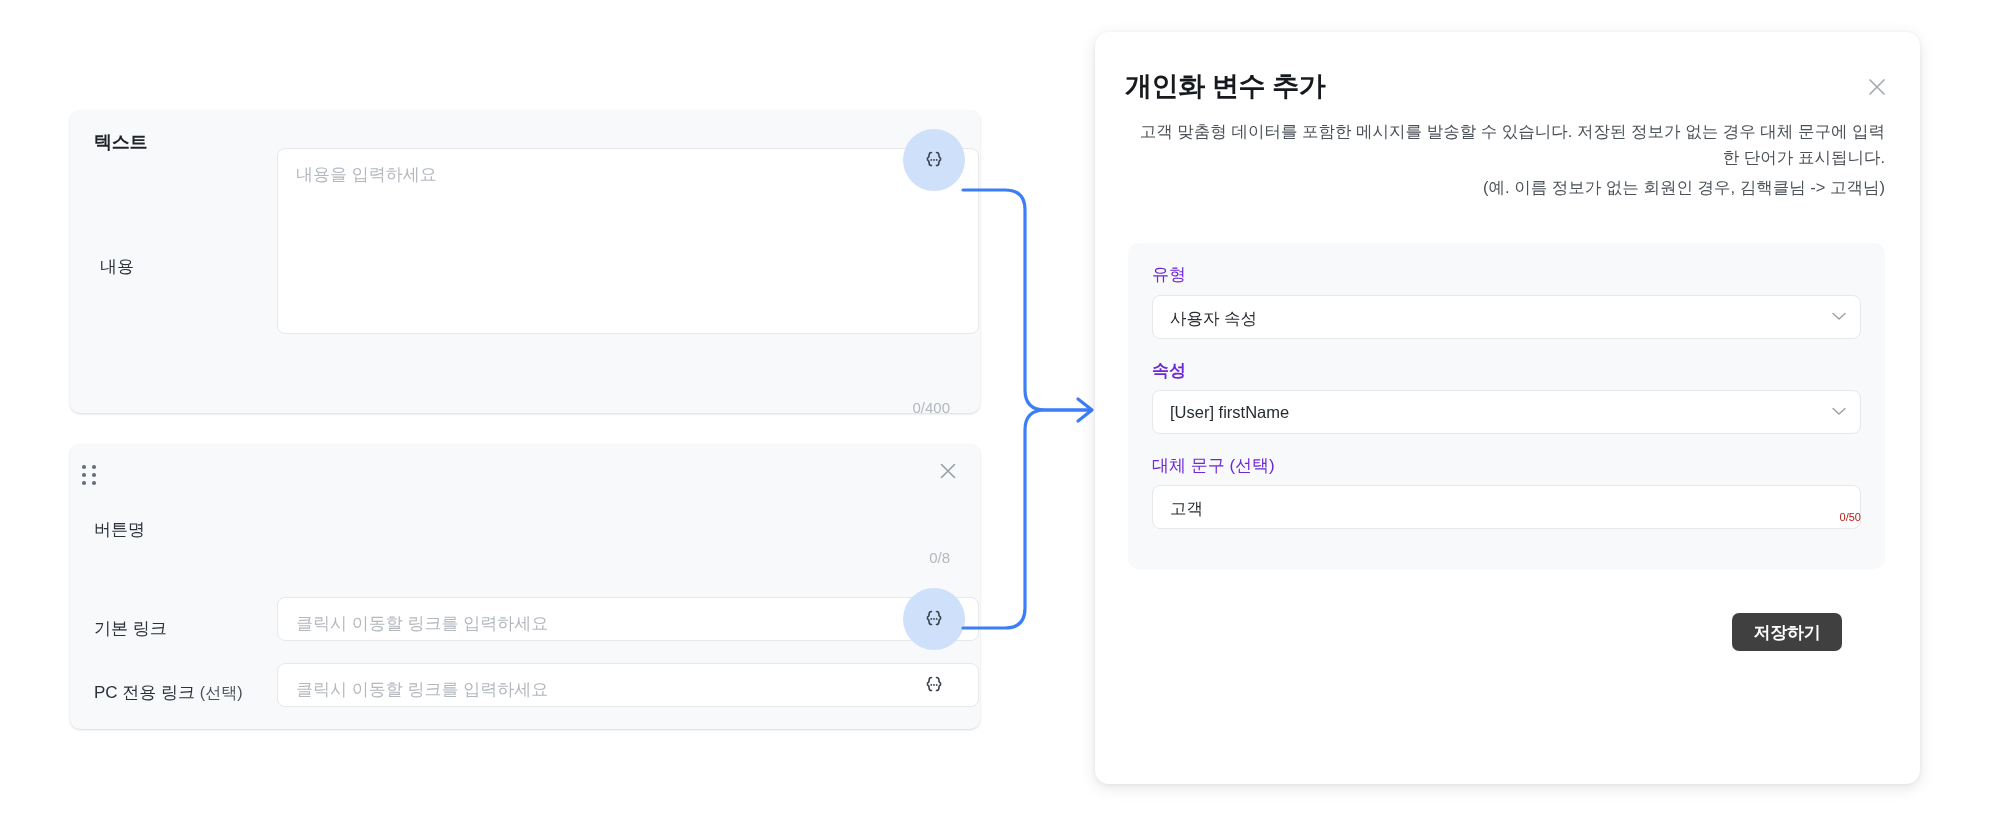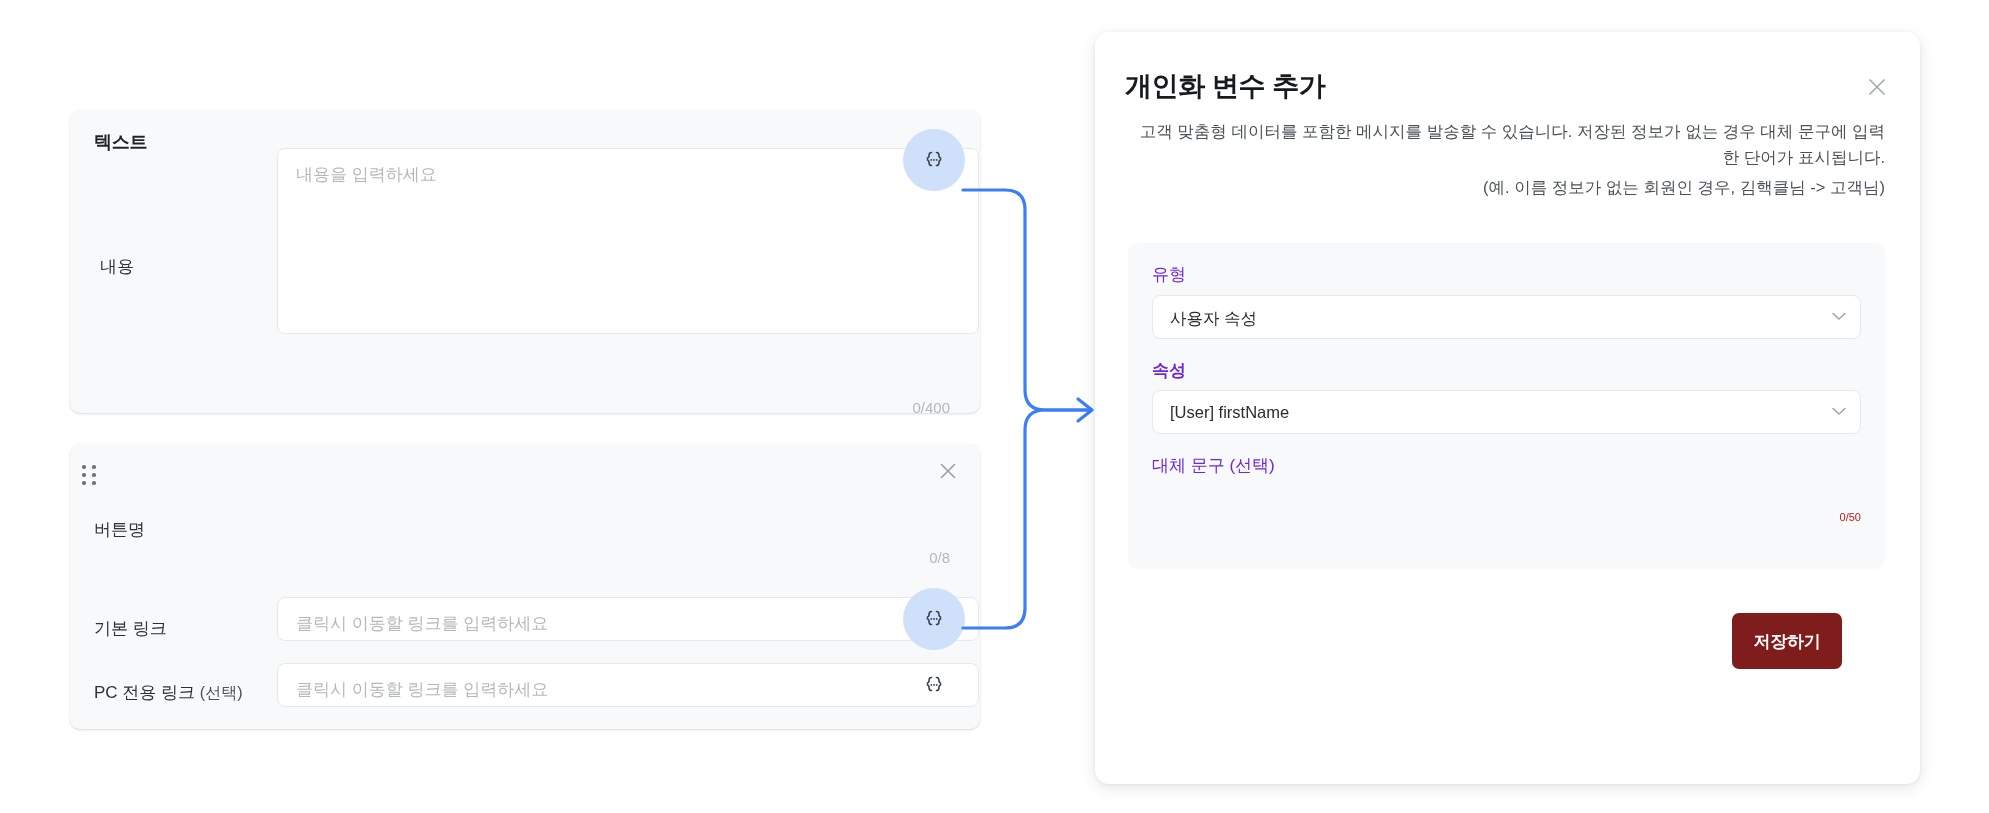--- a/index.html
+++ b/index.html
@@ -124,22 +124,22 @@
     position: absolute; left: 17px; top: 12px;
     font-size: 16.5px; color: #272c32; white-space: nowrap;
   }
   .chev {
     position: absolute; right: 14px; top: 16px; width: 14px; height: 9px;
   }
   #alt-counter { position: absolute; right: 24px; top: 268px; width: 120px; text-align: right; font-size: 11px; color: #b91c1c; }
 
   #save-button {
     position: absolute; left: 637px; top: 581px;
-    width: 110px; height: 56px;
-    background: #7f1d1d; color: #ffffff;
+    width: 110px; height: 38px;
+    background: #404040; color: #ffffff;
     border: none; border-radius: 7px;
     font-family: "Liberation Sans", sans-serif;
     font-size: 17px; font-weight: 700; cursor: pointer;
     letter-spacing: -.2px;
   }
 </style>
 </head>
 <body>
 
 <div id="root">
@@ -251,20 +251,23 @@
 
       <div class="form-label" style="top:116px;font-weight:bold;">속성</div>
       <div class="form-control" style="top:147px;">
         <span class="val">[User] firstName</span>
         <svg class="chev" viewBox="0 0 14 9" fill="none">
           <path d="M1 1.5 L7 7 L13 1.5" stroke="#9aa0a6" stroke-width="1.4" stroke-linecap="round" stroke-linejoin="round"></path>
         </svg>
       </div>
 
       <div class="form-label" style="top:211px;">대체 문구 (선택)</div>
+      <div class="form-control" style="top:242px;">
+        <span class="val">고객</span>
+      </div>
 
       <div id="alt-counter">0/50</div>
     </div>
 
     <button id="save-button">저장하기</button>
   </div>
 
 </div>
 
 </body></html>

